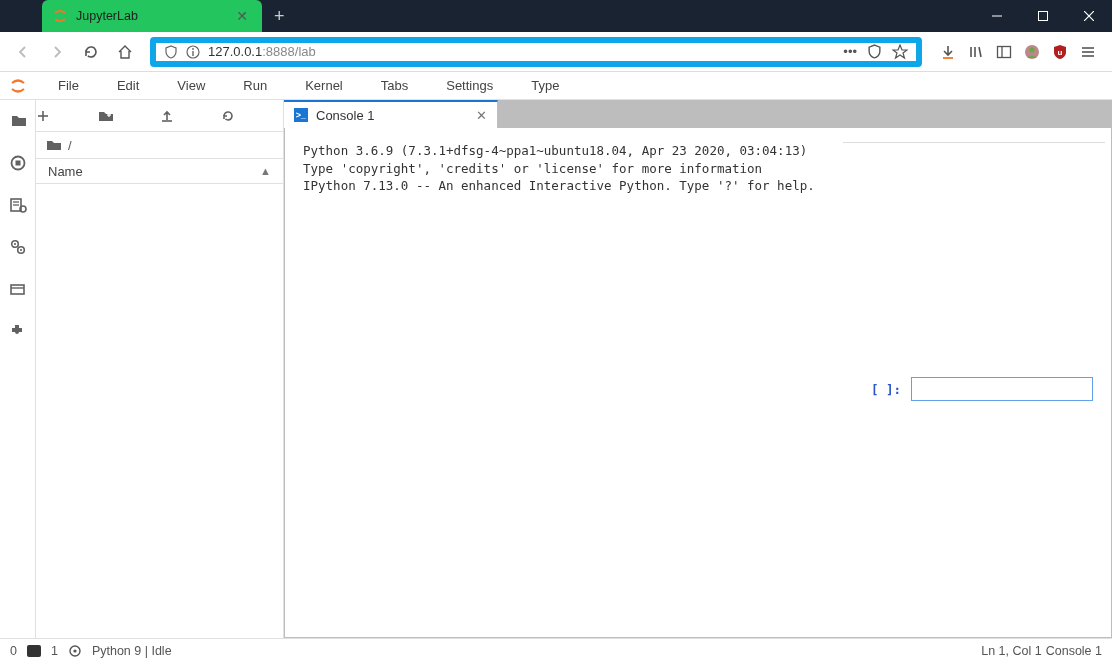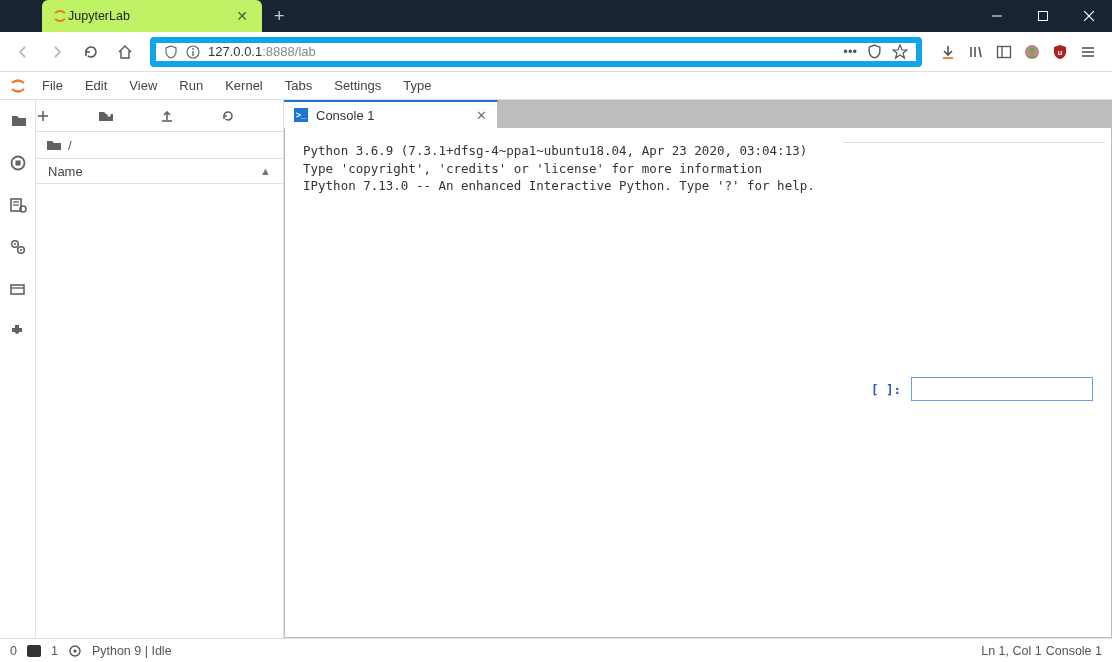--- a/index.html
+++ b/index.html
@@ -1,40 +1,40 @@
 <!DOCTYPE html>
 <html><head>
 <meta charset="utf-8">
 <style>
 * { box-sizing: border-box; margin: 0; padding: 0; }
 body { font-family: -apple-system, BlinkMacSystemFont, "Segoe UI", Helvetica, Arial, sans-serif; font-size: 13px; color: #333; width: 1112px; height: 662px; overflow: hidden; background: #fff; }
 
 
 .titlebar { height: 32px; background: #1a2332; display: flex; align-items: center; }
-.browser-tab { height: 32px; background: #bef264; display: flex; align-items: center; padding: 0 10px; margin-left: 42px; border-top-left-radius: 6px; border-top-right-radius: 6px; width: 220px; }
+.browser-tab { height: 32px; background: #22c55e; display: flex; align-items: center; padding: 0 10px; margin-left: 42px; border-top-left-radius: 6px; border-top-right-radius: 6px; gap: 8px; width: 220px; }
 .browser-tab .favicon { width: 16px; height: 16px; display:flex; align-items:center; justify-content:center; }
 .browser-tab .lbl { flex:1; font-size: 12.5px; color:#222; }
 .browser-tab .x { font-size: 14px; color:#555; padding:0 4px; }
 .newtab { color:#ccc; font-size:18px; padding:0 12px; }
 .wincontrols { margin-left:auto; display:flex; }
 .wincontrols div { width:46px; height:32px; display:flex; align-items:center; justify-content:center; color:#fff; font-size:12px; }
 
 
 .browtool { height: 40px; display:flex; align-items:center; padding: 0 8px; gap:4px; border-bottom:1px solid #ddd; background:#fff; }
 .navbtn { width:30px; height:30px; display:flex; align-items:center; justify-content:center; color:#555; border-radius:4px; }
 .navbtn.disabled { color:#bbb; }
 .urlbar { flex:1; height:30px; border:6px solid #0ea5e9; border-radius:4px; display:flex; align-items:center; padding:0 8px; gap:8px; margin:0 6px; }
 .urlbar .greyhost { color:#888; }
 .urlbar-spacer { flex:1; }
 .urlicons { display:flex; gap:10px; color:#555; align-items:center; }
 .right-tools { display:flex; gap:12px; align-items:center; padding:0 8px; }
 .right-tools span { color:#555; }
 
 
-.jl-menubar { height:28px; display:flex; align-items:center; padding-left:6px; gap:2px; border-bottom:1px solid #e0e0e0; }
+.jl-menubar { height:28px; display:flex; align-items:center; padding-left:6px; gap:18px; border-bottom:1px solid #e0e0e0; }
 .jlogo { width:24px; height:24px; display:flex; align-items:center; justify-content:center; }
 .jl-menubar .menu { padding:4px 10px; font-size:13px; color:#444; }
 
 
 .jl-main { display:flex; height: calc(662px - 32px - 40px - 28px - 24px); }
 .activitybar { width:36px; border-right:1px solid #e0e0e0; display:flex; flex-direction:column; align-items:center; }
 .activitybar .aitem { width:36px; height:42px; display:flex; align-items:center; justify-content:center; color:#616161; }
 .activitybar .aitem.sel { border-left:2px solid transparent; }
 
 .filebrowser { width:248px; border-right:1px solid #e0e0e0; display:flex; flex-direction:column; }

